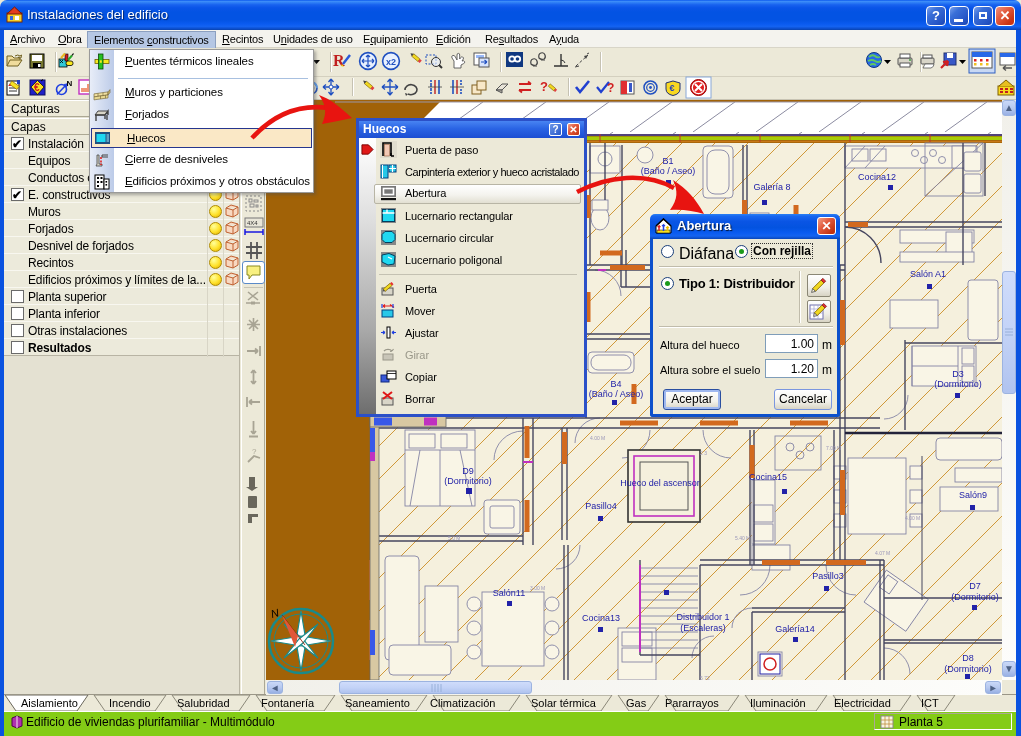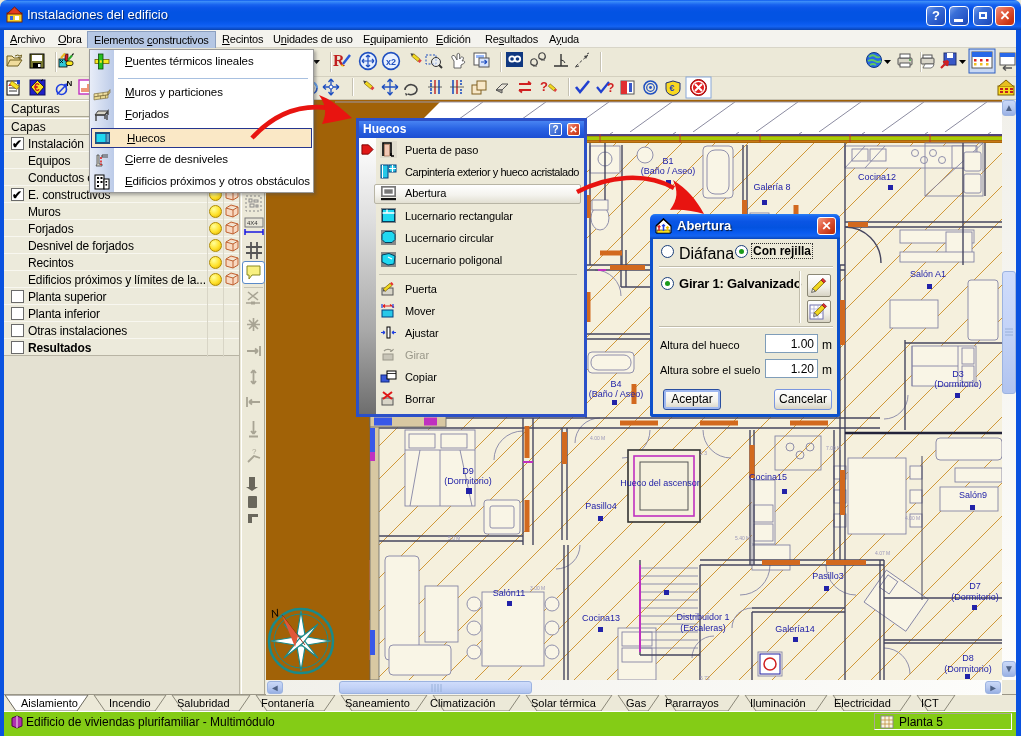--- a/index.html
+++ b/index.html
@@ -951,21 +951,21 @@
   </svg>
   <span class="t">Abertura</span>
       <span class="xbtn">✕</span>
     </div>
  <div class="radio" style="left:8px;top:7px"></div>
  <span class="abs" style="left:26px;top:7px;font-size:16px">Diáfana</span>
  <div class="radio on" style="left:82px;top:7px"></div>
  <span class="abs" style="left:98px;top:5px;font-size:12px;font-weight:bold;border:1px dotted #333;padding:0 1px">Con rejilla</span>
  <div class="etchH" style="left:6px;top:28px;width:174px"></div>
  <div class="radio on" style="left:8px;top:39px"></div>
- <span class="abs" style="left:26px;top:38px;font-size:13px;font-weight:bold;letter-spacing:-0.2px">Girar 1: Galvanizado</span>
+ <span class="abs" style="left:26px;top:38px;font-size:13px;font-weight:bold;letter-spacing:-0.2px">Tipo 1: Distribuidor</span>
  <div class="abs" style="left:146px;top:33px;width:1px;height:52px;border-left:1px solid #c0bcab;border-right:1px solid #fff"></div>
  <div class="etchH" style="left:6px;top:88px;width:174px"></div>
  <span class="abs" style="left:7px;top:101px;font-size:11px">Altura del hueco</span>
  <div class="inbox" style="left:112px;top:96px">1.00</div>
  <span class="abs" style="left:169px;top:100px;font-size:12px">m</span>
  <span class="abs" style="left:7px;top:126px;font-size:11px">Altura sobre el suelo</span>
  <div class="inbox" style="left:112px;top:121px">1.20</div>
  <span class="abs" style="left:169px;top:125px;font-size:12px">m</span>
  <div class="xpbtn" style="left:10px;top:151px;width:58px;border:1px solid #2a4fa0;box-shadow:0 0 0 2px #9fb8ef inset">Aceptar</div>
  <div class="xpbtn" style="left:121px;top:151px;width:58px">Cancelar</div>

